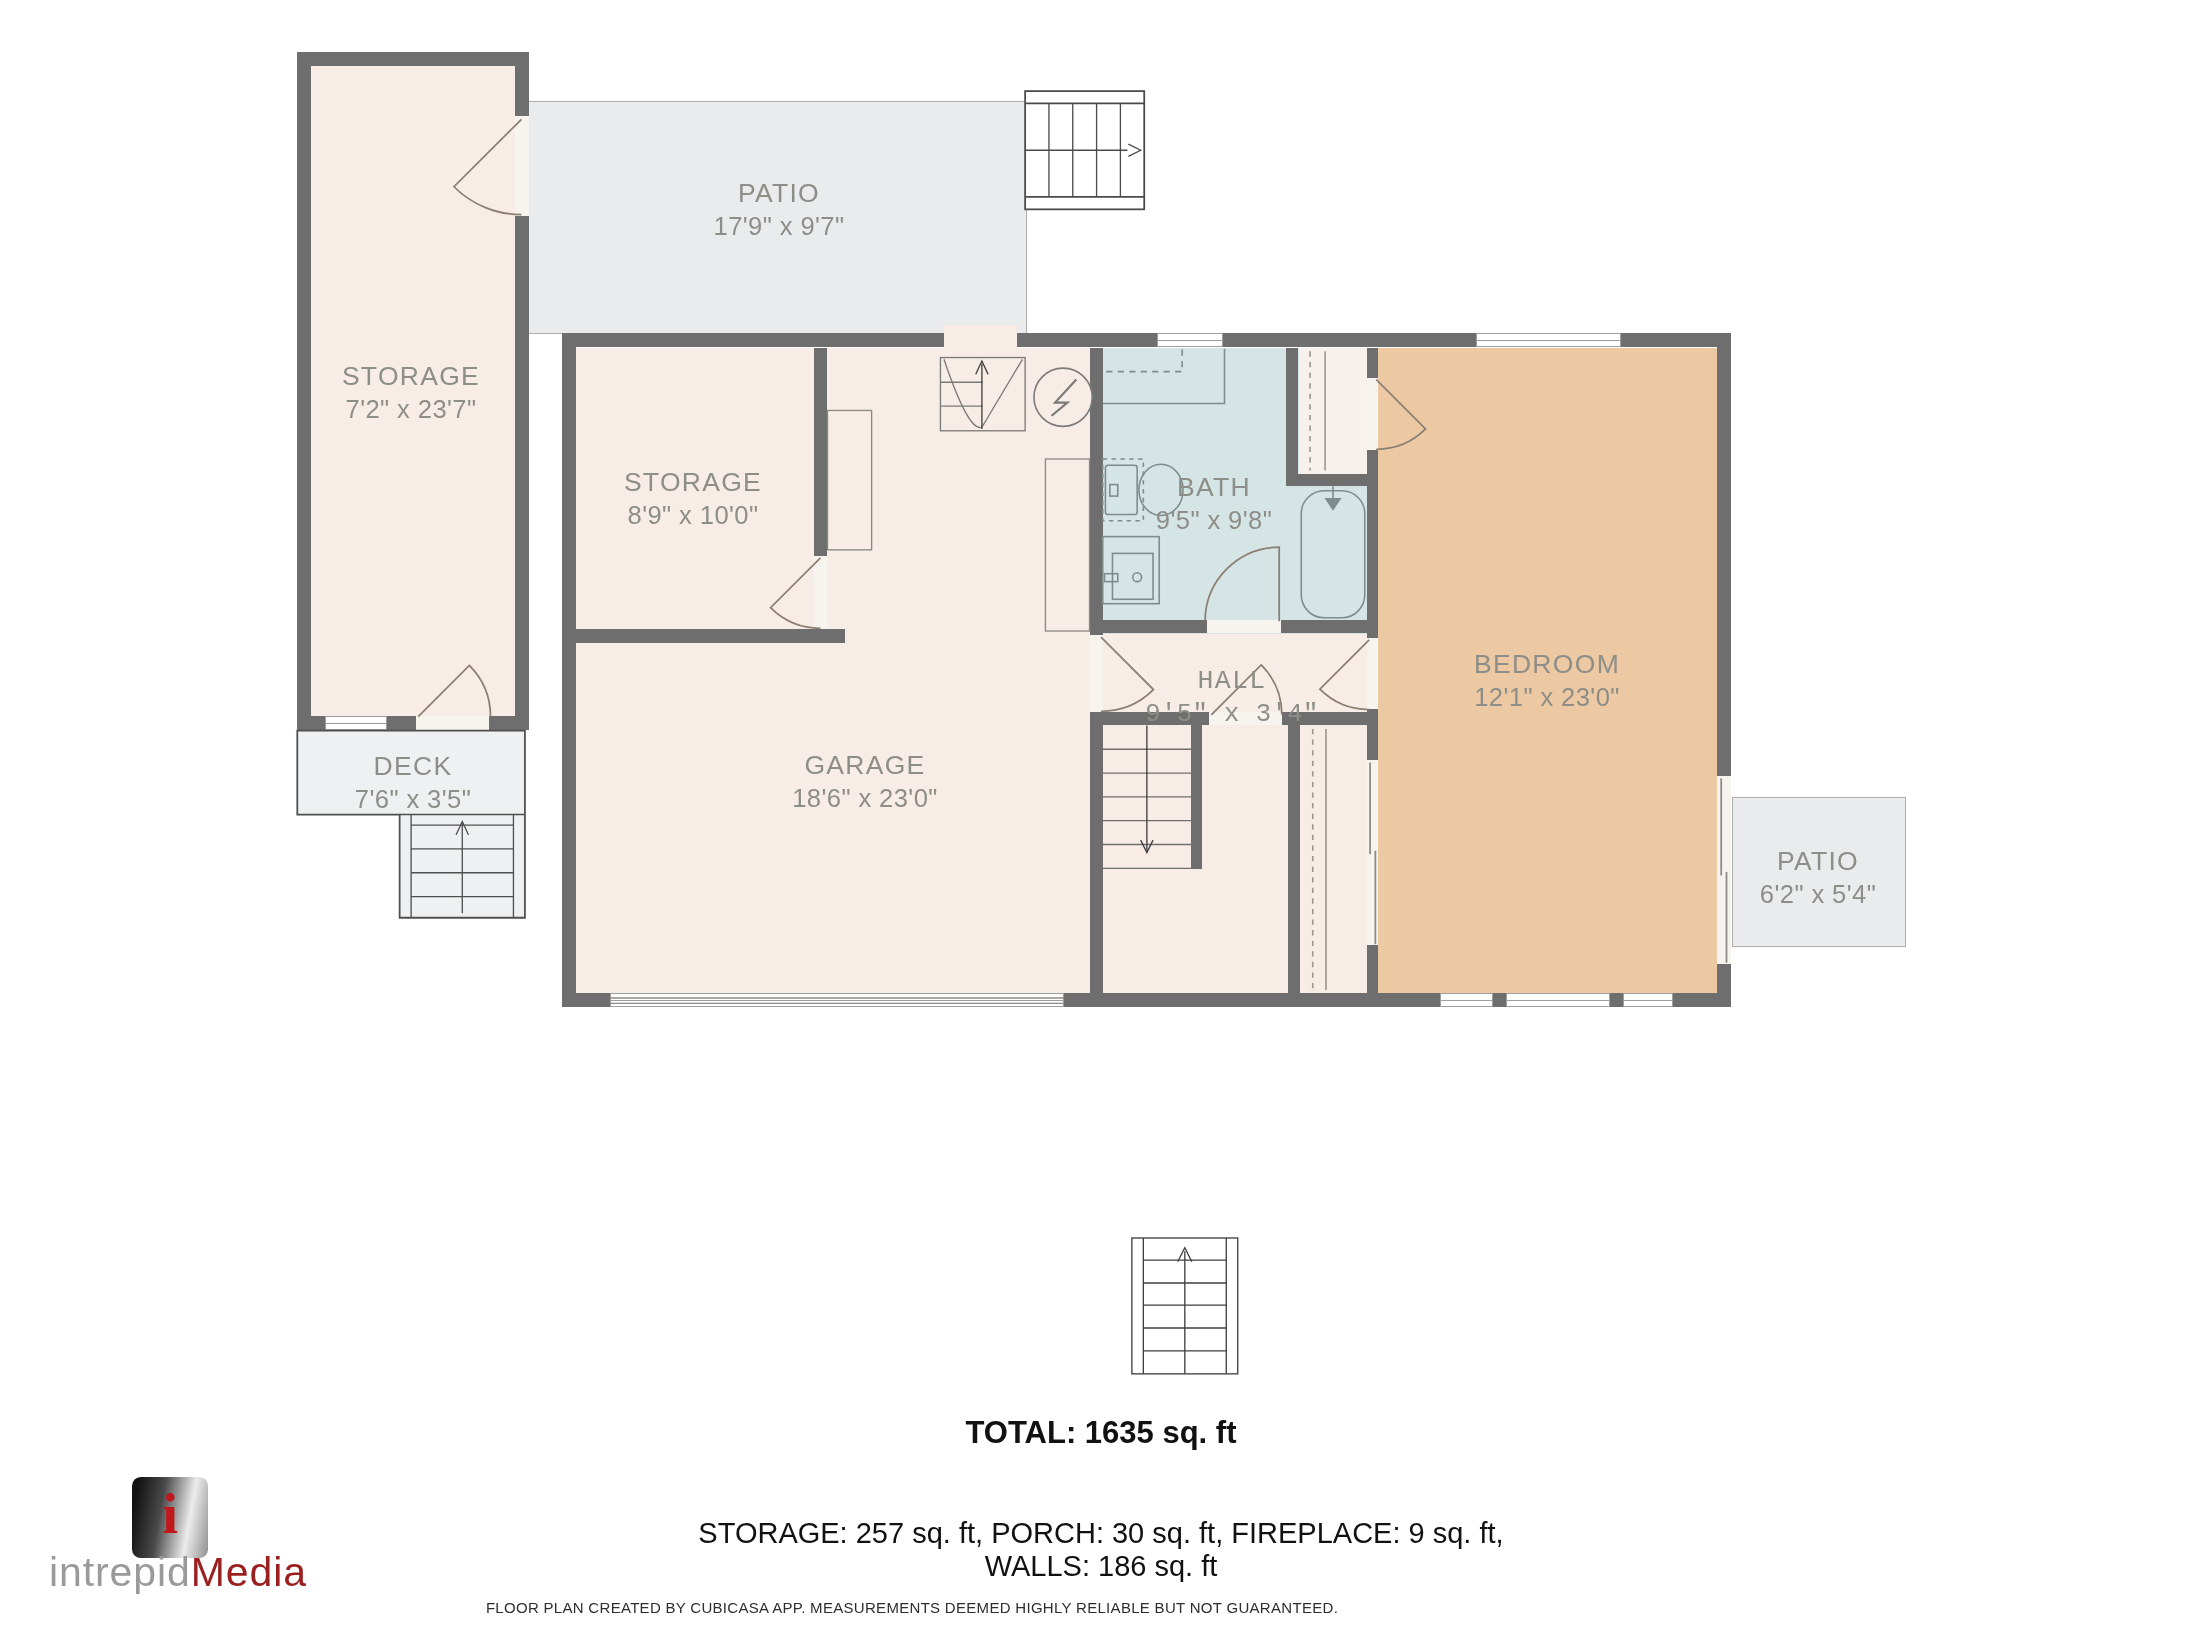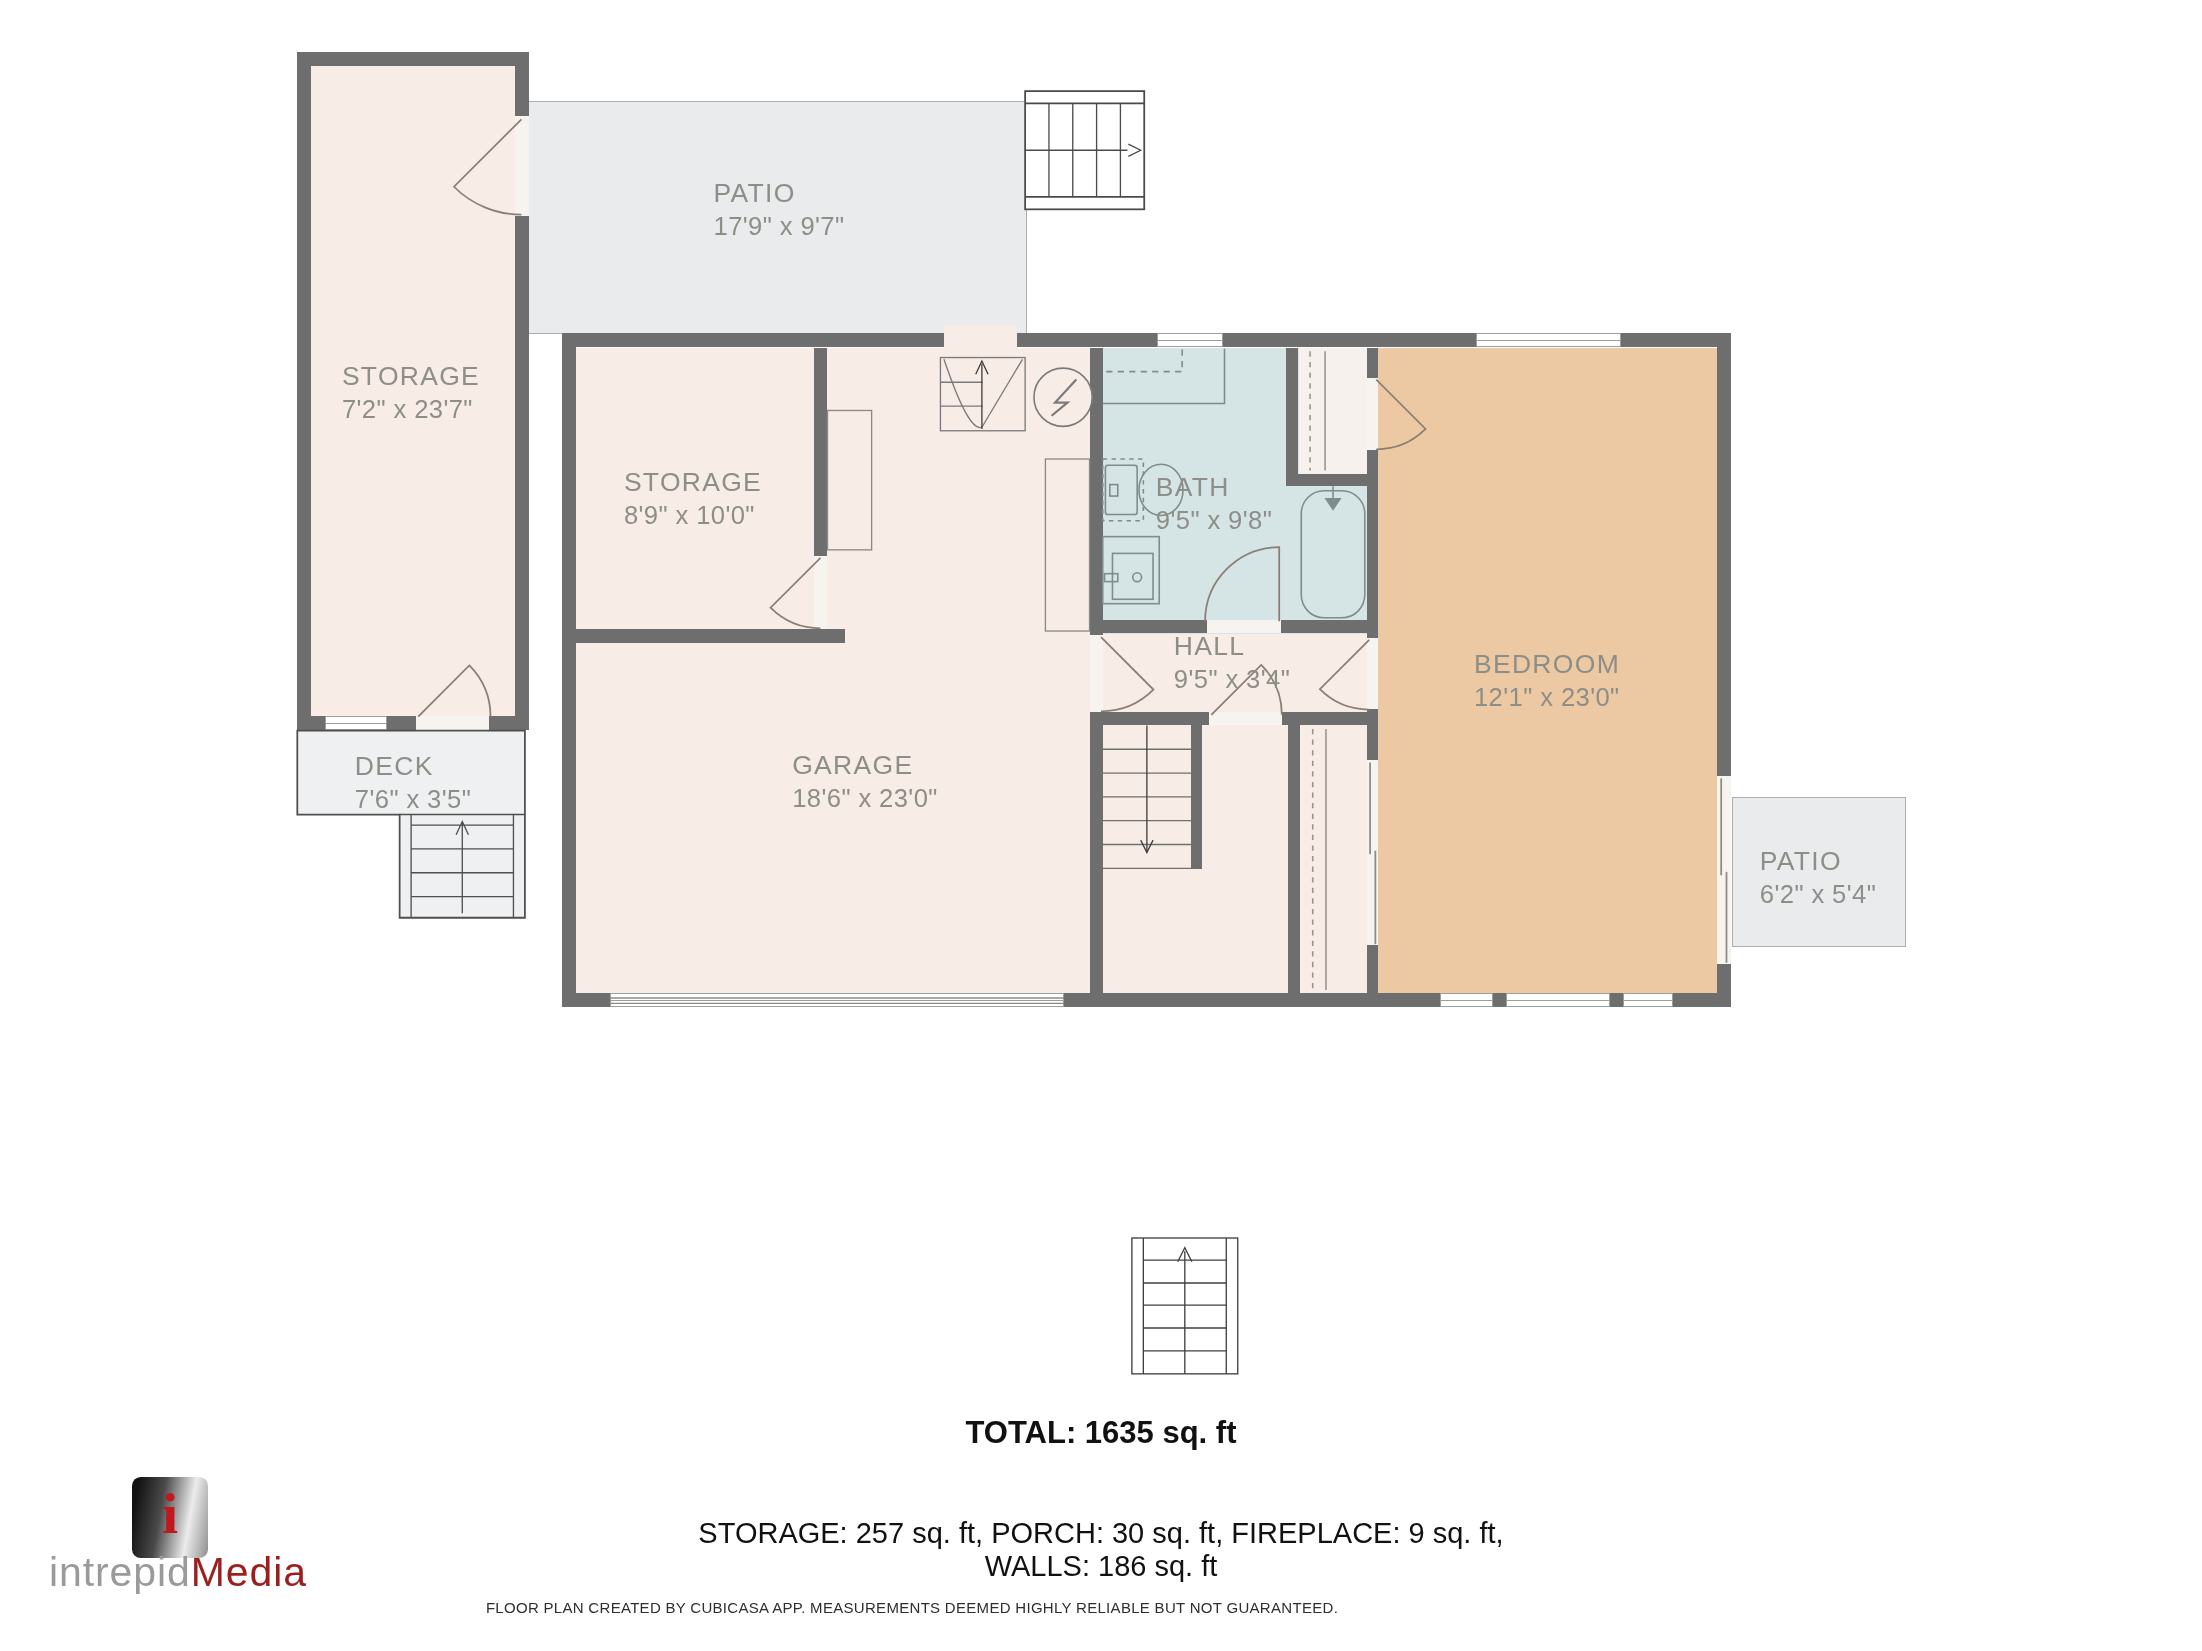--- a/index.html
+++ b/index.html
@@ -9,21 +9,21 @@
   .patio{position:absolute;background:var(--patio);border:0.9px solid #aeaeae;box-sizing:border-box;}
   .floor{position:absolute;background:var(--floor);}
   .bathfill{position:absolute;background:var(--bath);}
   .closetfill{position:absolute;background:var(--closet);}
   .bedfill{position:absolute;background:var(--bedroom);}
   .wall{position:absolute;background:var(--wall);}
   .gap{position:absolute;background:#f7f3ee;}
   .gap-floor{position:absolute;background:var(--floor);}
   .win{position:absolute;background:#ffffff;border:0.9px solid #9d9d9d;box-sizing:border-box;}
   .win::after{content:"";position:absolute;left:0;right:0;top:50%;height:0.9px;background:#9d9d9d;}
-  .room-label{position:absolute;transform:translate(-50%,-50%);
+  .room-label{position:absolute;transform:translate(-50%,-50%);text-align:center;
               color:var(--label);white-space:nowrap;line-height:33px;}
   .rname{font-size:26.5px;letter-spacing:1.3px;}
   .rdims{font-size:25.6px;letter-spacing:0.4px;}
   .summary{position:absolute;left:0;width:2202px;text-align:center;color:#111;}
   .sum-total{top:1415px;font-size:31px;font-weight:bold;}
   .sum-line{font-size:29px;}
   .disclaimer{position:absolute;left:0;width:1824px;top:1599px;text-align:center;
               font-size:15px;color:#2e2e2e;letter-spacing:0.3px;}
   .logo-cube{position:absolute;left:132px;top:1477px;width:76px;height:81px;border-radius:8.8px;
              background:linear-gradient(100deg,#121212 8%,#4a4a4a 38%,#ececec 72%,#8f8f8f 100%);}
@@ -227,21 +227,21 @@
     <div class="rdims">8'9" x 10'0"</div>
   </div>
   <div class="room-label" style="left:865px;top:762px;margin-top:20px;">
     <div class="rname">GARAGE</div>
     <div class="rdims">18'6" x 23'0"</div>
   </div>
   <div class="room-label" style="left:1214px;top:504px;">
     <div class="rname">BATH</div>
     <div class="rdims">9'5" x 9'8"</div>
   </div>
-  <div class="room-label" style="left:1232px;top:663px;">
+  <div class="room-label" style="left:1232px;top:698px;font-family:Liberation Mono, monospace;">
     <div class="rname">HALL</div>
     <div class="rdims">9'5" x 3'4"</div>
   </div>
   <div class="room-label" style="left:1547px;top:681px;">
     <div class="rname">BEDROOM</div>
     <div class="rdims">12'1" x 23'0"</div>
   </div>
   <div class="room-label" style="left:1818px;top:878px;">
     <div class="rname">PATIO</div>
     <div class="rdims">6'2" x 5'4"</div>

